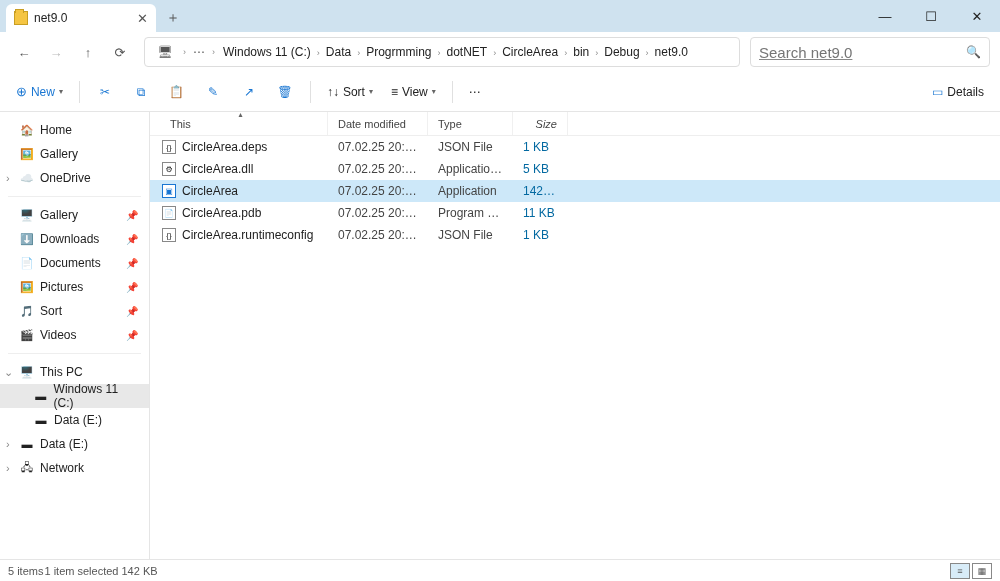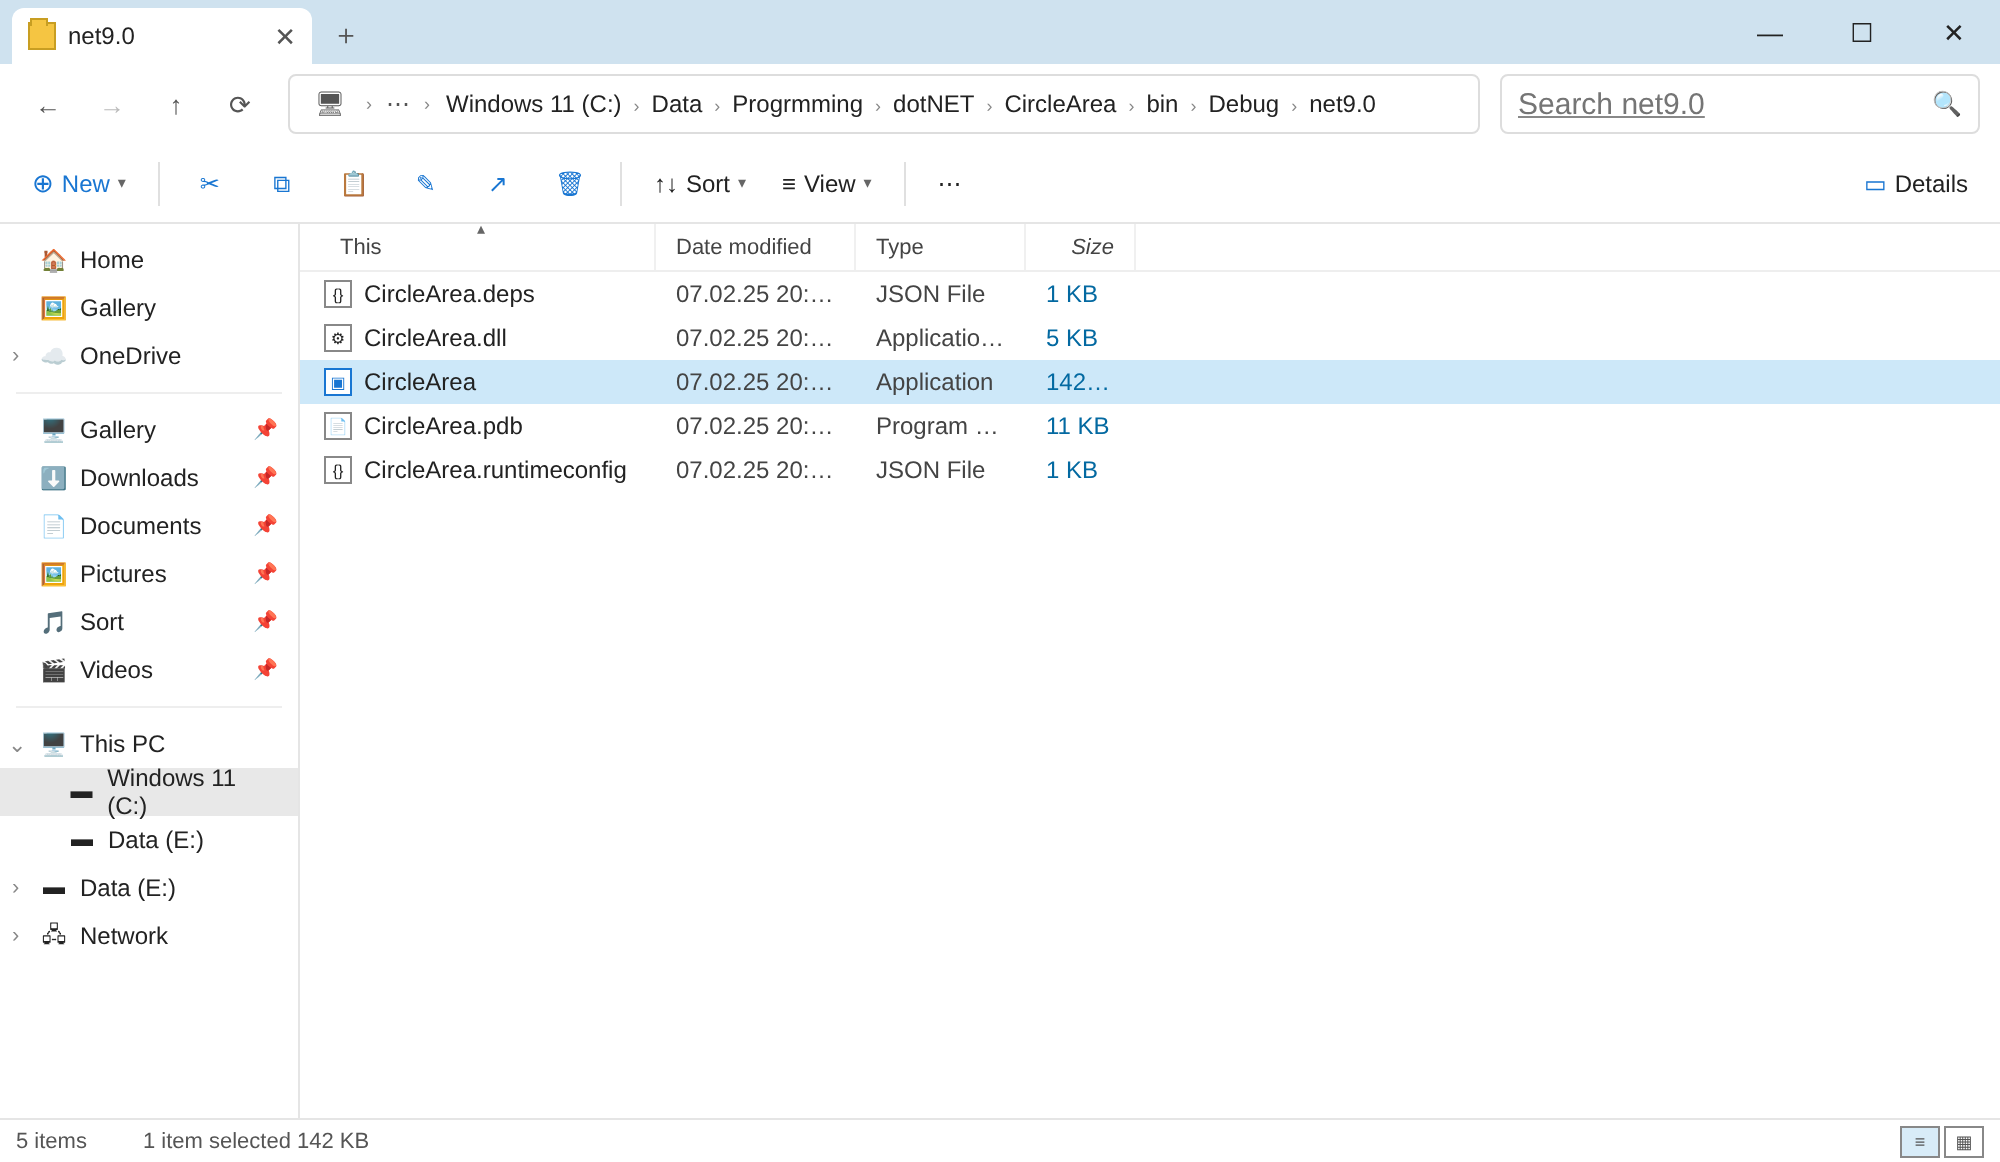--- a/index.html
+++ b/index.html
@@ -62,21 +62,21 @@
 .row.selected { background:#cde8f9; }
 .cell { padding:0 10px; overflow:hidden; white-space:nowrap; text-overflow:ellipsis; }
 .cell.name { width:178px; display:flex; align-items:center; gap:6px; padding-left:12px; }
 .cell.date { width:100px; color:#444; }
 .cell.type { width:85px; color:#444; }
 .cell.size { width:55px; color:#0369a1; }
 .file-icon { width:14px; height:14px; display:inline-flex; align-items:center; justify-content:center; border:1px solid #888; font-size:8px; background:#fff; }
 .file-icon.app { border-color:#1976d2; color:#1976d2; }
 
 
-.statusbar { height:22px; border-top:1px solid #e5e5e5; display:flex; align-items:center; padding:0 8px; gap:28px; font-size:11px; color:#555; }
+.statusbar { height:22px; border-top:1px solid #e5e5e5; display:flex; align-items:center; padding:0 8px; gap:1px; font-size:11px; color:#555; }
 .view-toggles { margin-left:auto; display:flex; gap:2px; }
 .view-toggle { width:20px; height:16px; border:1px solid #888; display:flex; align-items:center; justify-content:center; font-size:9px; cursor:pointer; }
 .view-toggle.active { background:#d8ecf8; }
 </style>
 </head>
 <body>
 
 <div class="titlebar">
   <div class="tab">
     <span class="tab-icon"></span>

